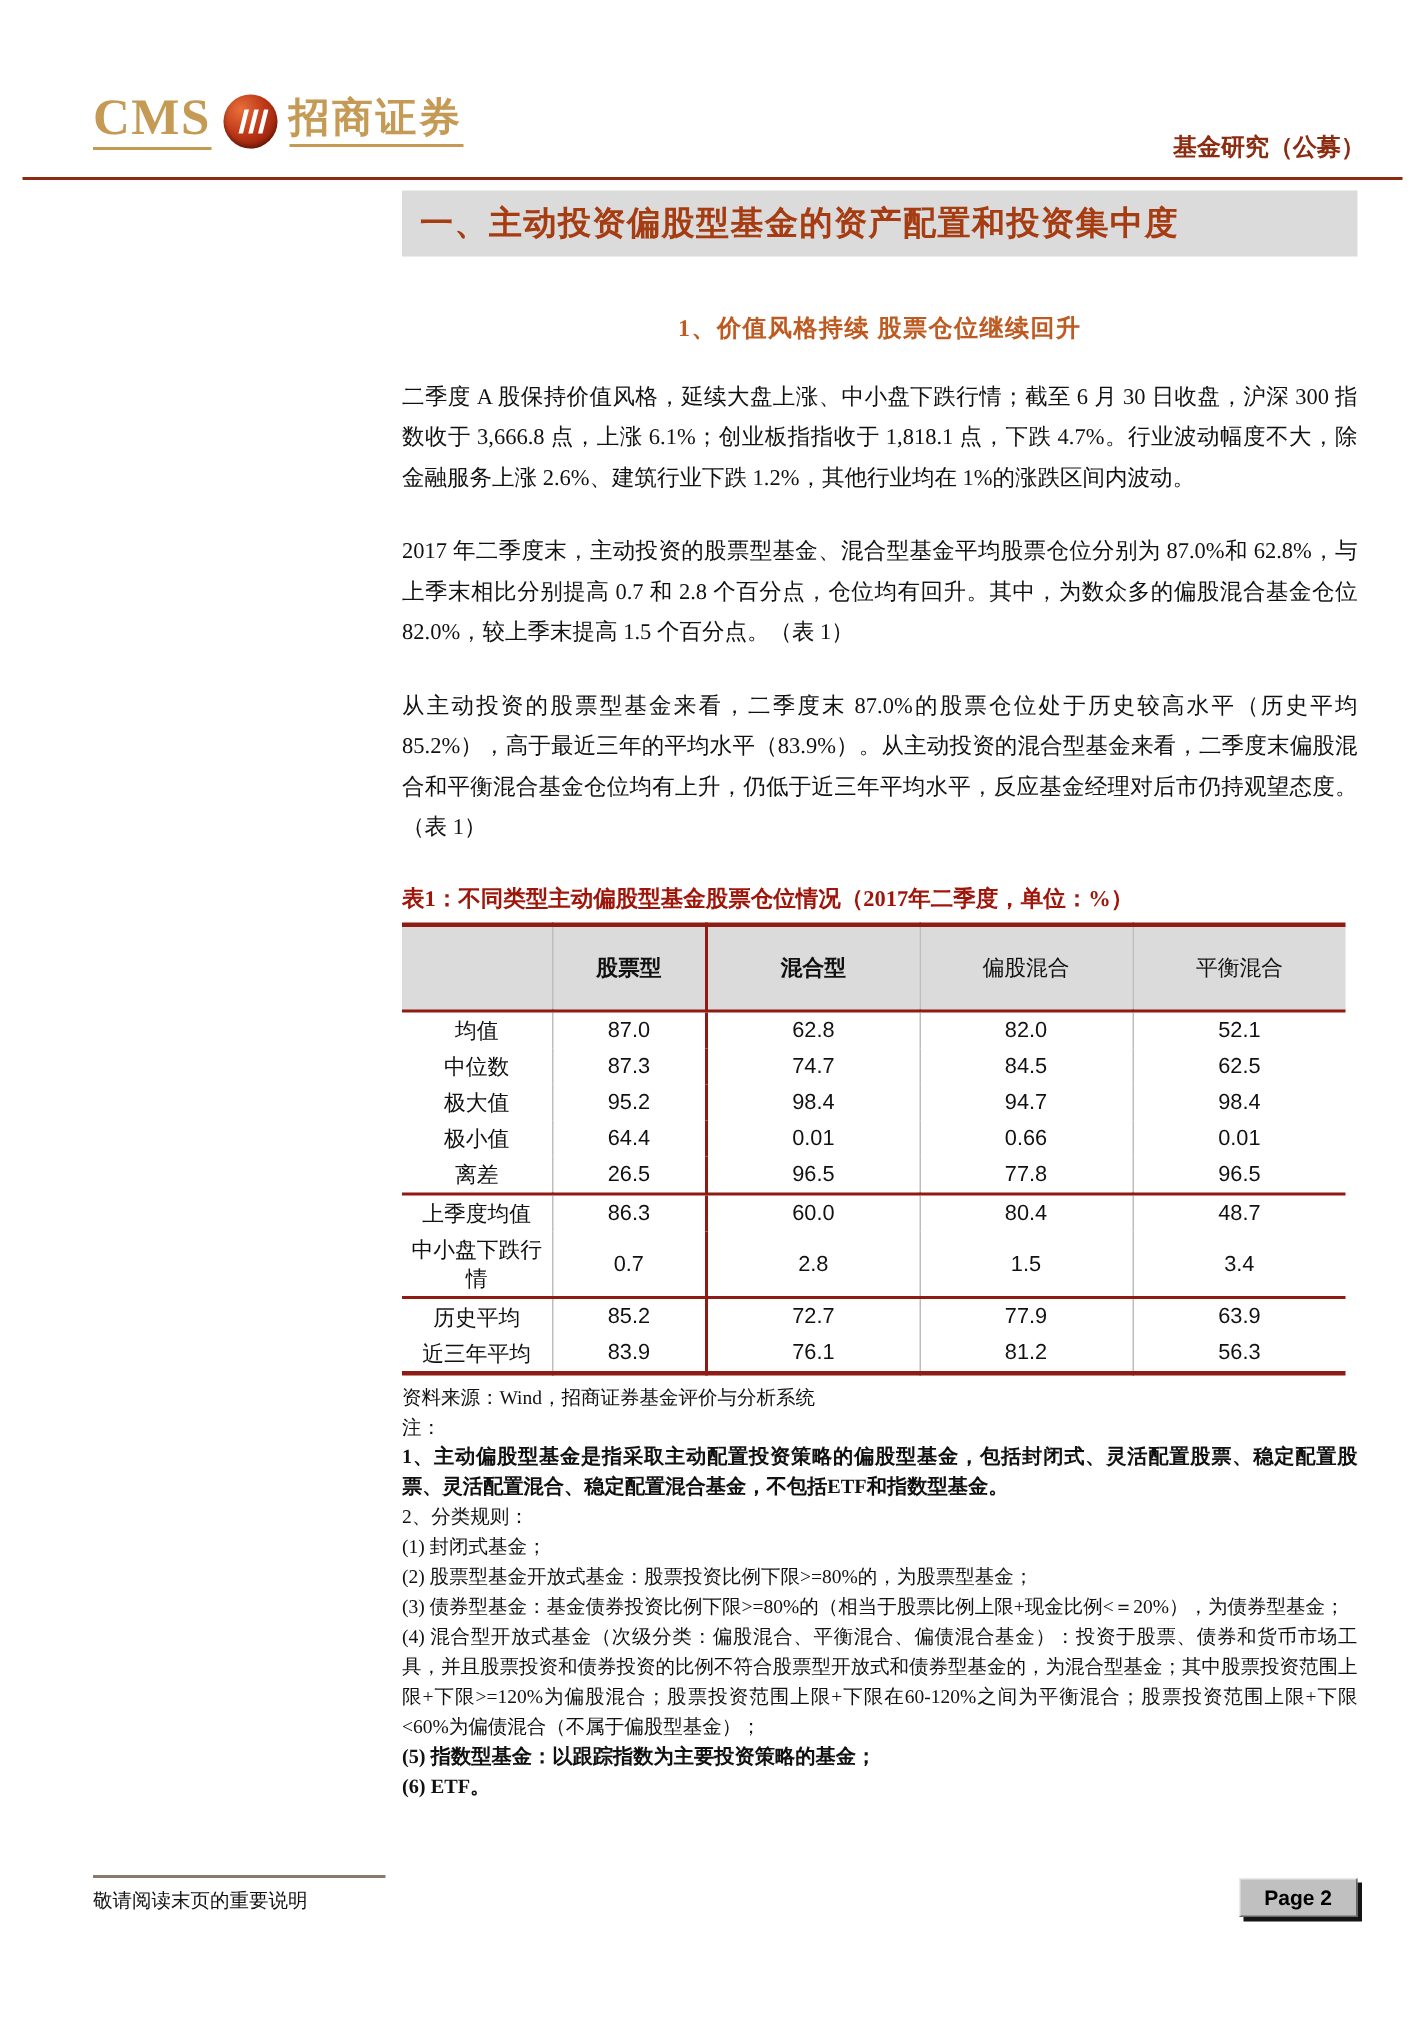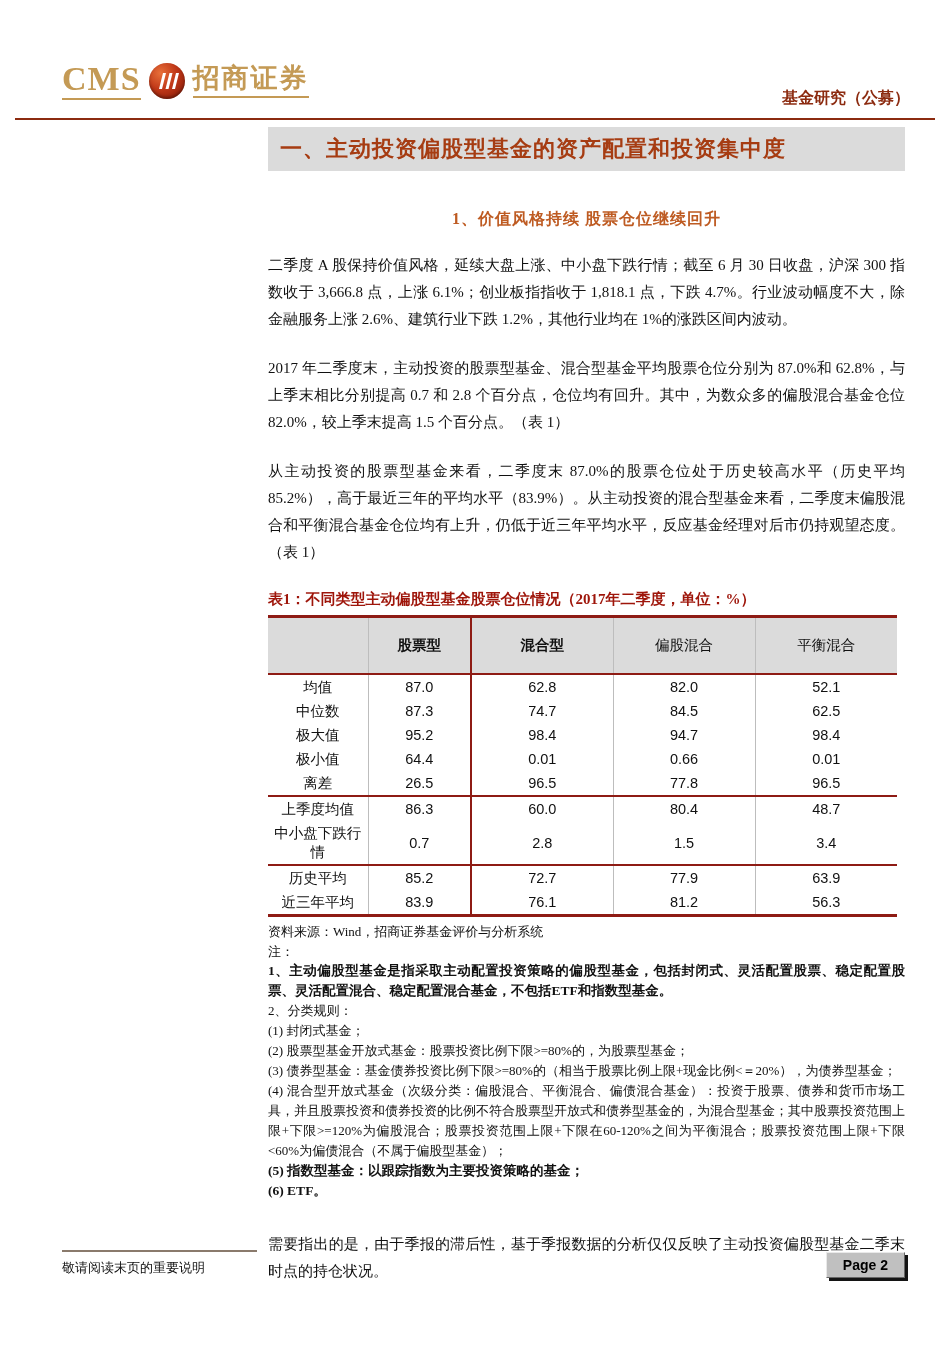--- a/index.html
+++ b/index.html
@@ -188,21 +188,20 @@
         <div class="note-item bold">1、主动偏股型基金是指采取主动配置投资策略的偏股型基金，包括封闭式、灵活配置股票、稳定配置股票、灵活配置混合、稳定配置混合基金，不包括ETF和指数型基金。</div>
         <div class="note-item">2、分类规则：</div>
         <div class="note-item">(1) 封闭式基金；</div>
         <div class="note-item">(2) 股票型基金开放式基金：股票投资比例下限&gt;=80%的，为股票型基金；</div>
         <div class="note-item">(3) 债券型基金：基金债券投资比例下限&gt;=80%的（相当于股票比例上限+现金比例&lt;＝20%），为债券型基金；</div>
         <div class="note-item">(4) 混合型开放式基金（次级分类：偏股混合、平衡混合、偏债混合基金）：投资于股票、债券和货币市场工具，并且股票投资和债券投资的比例不符合股票型开放式和债券型基金的，为混合型基金；其中股票投资范围上限+下限&gt;=120%为偏股混合；股票投资范围上限+下限在60-120%之间为平衡混合；股票投资范围上限+下限&lt;60%为偏债混合（不属于偏股型基金）；</div>
         <div class="note-item bold">(5) 指数型基金：以跟踪指数为主要投资策略的基金；</div>
         <div class="note-item bold">(6) ETF。</div>
       </div>
 
-    <p class="closing-p">需要指出的是，由于季报的滞后性，基于季报数据的分析仅仅反映了主动投资偏股型基金二季末时点的持仓状况。</p>
   </div>
 
   <div class="footer-left">
     <div class="footer-line"></div>
     <span class="footer-text">敬请阅读末页的重要说明</span>
   </div>
   <div class="page-badge">Page 2</div>
 
 </div>
 

